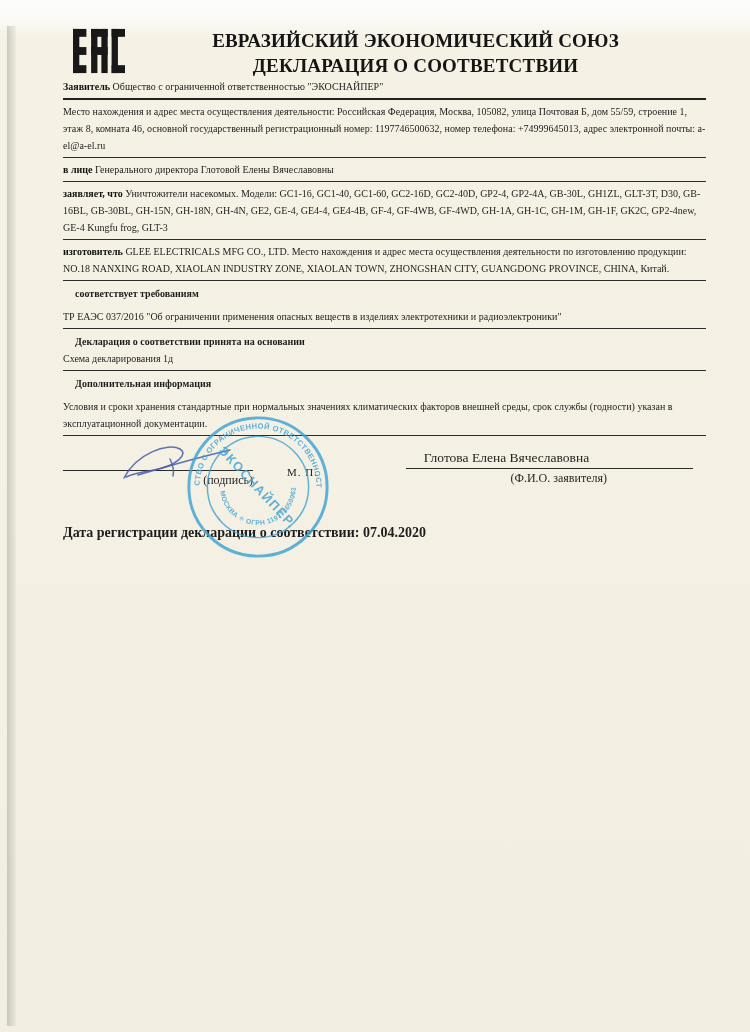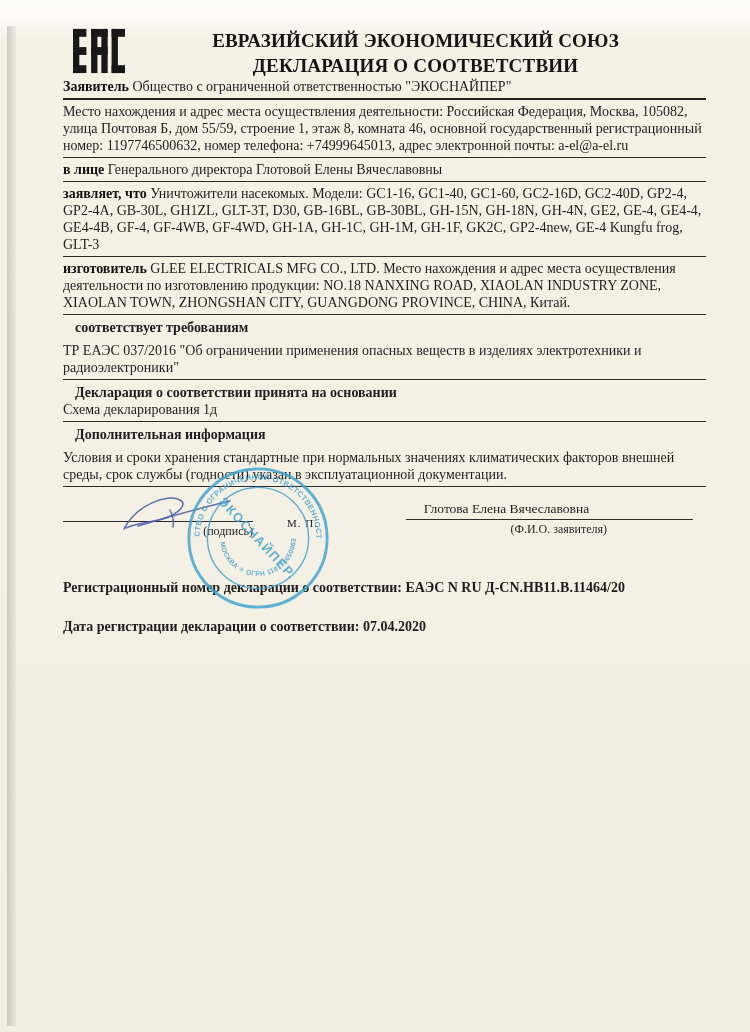--- a/index.html
+++ b/index.html
@@ -21,21 +21,21 @@
   }
   .content { position:relative; padding:26px 44px 0 63px; }
 
   
   .header-row { display:flex; align-items:flex-start; }
   .eac-logo { margin-left:10px; flex:0 0 auto; }
   .titles { flex:1; text-align:center; padding-top:2px; }
   .title-line { font-weight:bold; font-size:19px; line-height:25px; letter-spacing:.2px; color:#151515; }
 
   
-  p { margin:0; font-size:14px; line-height:17px; }
+  p { margin:0; font-size:10px; line-height:17px; }
   .lbl { font-weight:bold; color:#111; }
   .rule { height:0; border-top:1.6px solid #2e2d2a; margin:3px 0 3px; }
   .rule.thick { border-top:2.4px solid #232220; }
   .heading { font-weight:bold; margin-top:4px;margin-left:12px; }
   .gap-top { margin-top:6px; }
   .bold-line { font-weight:bold; font-size:13.8px; margin-top:4px; }
 
   
   .sig-row { position:relative; margin-top:14px; height:52px; display:flex; align-items:flex-start; }
   .sig-col-left { width:190px; padding-top:20px; }
@@ -141,17 +141,16 @@
 
       <div class="sig-mp">М. П.</div>
 
       <div class="sig-col-right">
         <div class="sig-name">Глотова Елена Вячеславовна</div>
         <div class="sig-line"></div>
         <div class="sig-caption">(Ф.И.О. заявителя)</div>
       </div>
     </div>
 
-    <p class="footer-line reg-line"><span>Регистрационный номер декларации о соответствии:</span> <span>ЕАЭС N RU Д-CN.НВ11.В.11464/20</span></p>
     <p class="footer-line date-line"><span>Дата регистрации декларации о соответствии:</span> <span>07.04.2020</span></p>
 
   </div>
 </div>
 
 </body></html>

